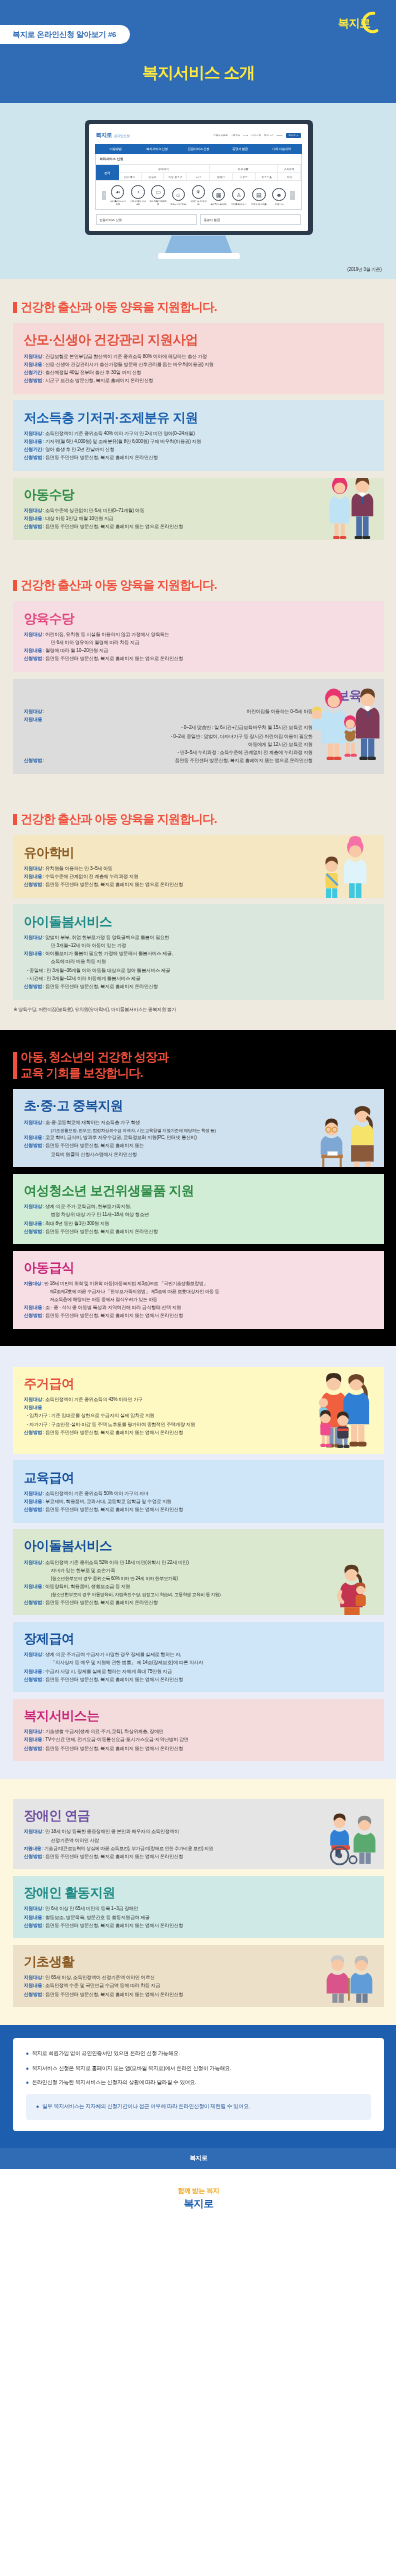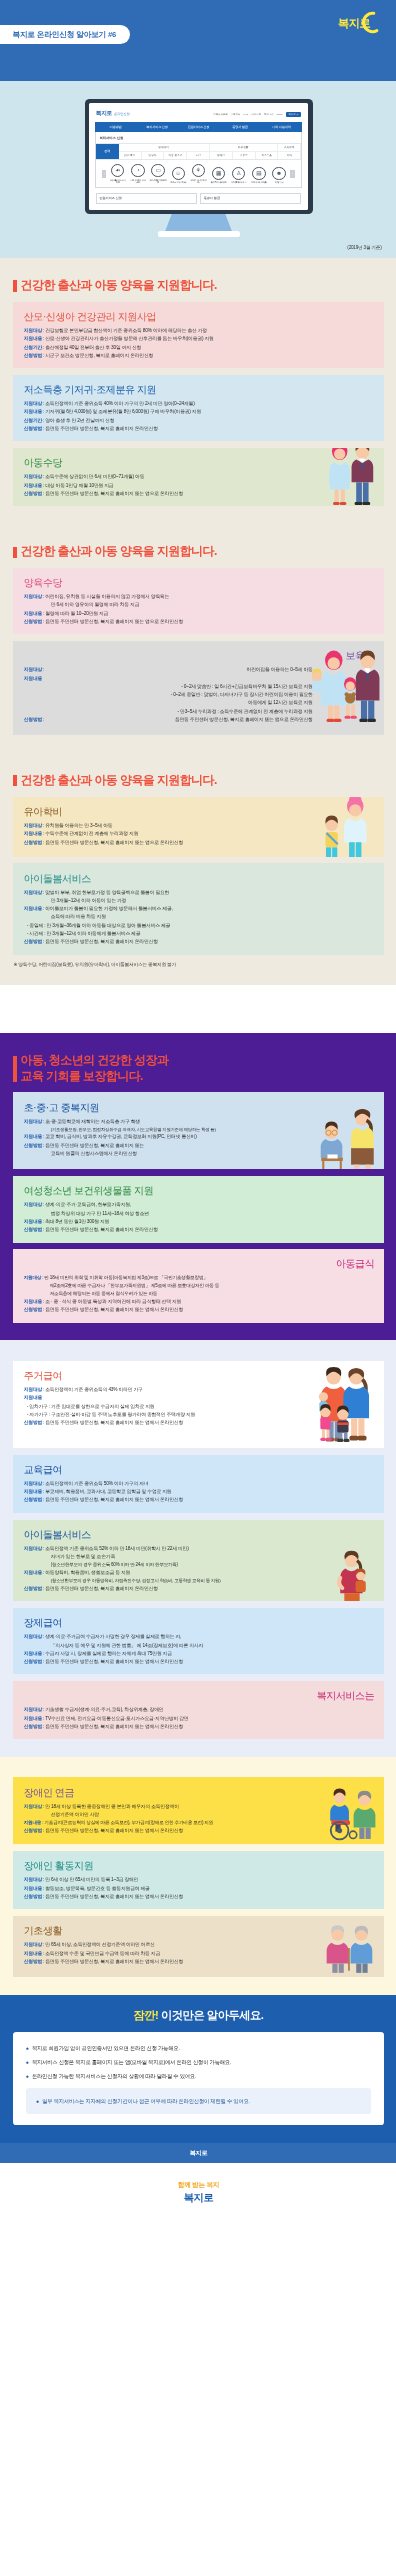--- a/index.html
+++ b/index.html
@@ -59,65 +59,65 @@
   .asof { text-align:right; font-size:4.6px; color:#333; padding:8.2px 15.5px 2.1px 0; letter-spacing:-0.2px; }
 
   
   .section { padding:20.6px 13.4px 17.5px 13.4px; }
   .sec-head { font-size:12px; font-weight:bold; color:#f0503c; letter-spacing:-0.6px;
               line-height:1.28; margin-bottom:8.2px; position:relative; padding-left:7.2px; }
   .sec-head::before { content:""; position:absolute; left:0; top:2.1px; bottom:2.1px; width:3.6px; background:#f0503c; }
 
   .card { padding:8.2px 9.3px 8.2px 10.3px; margin-bottom:6.7px; position:relative; overflow:hidden; }
   .card:last-child { margin-bottom:0; }
-  .card-title { font-size:10px; font-weight:normal; letter-spacing:-0.4px; margin-bottom:3.1px; }
+  .card-title { font-size:13px; font-weight:bold; letter-spacing:-0.4px; margin-bottom:3.1px; }
   .rows { }
   .row { display:flex; font-size:4.8px; line-height:1.72; letter-spacing:-0.2px; color:#2b2b2b; }
   .row .lbl { font-weight:bold; white-space:nowrap; flex:0 0 auto; }
   .row .sep { padding:0 1px; }
   .row .val { flex:1 1 auto; }
   .row.indent { padding-left:27px; }
   .row.dash { padding-left:3.1px; }
   .row.dash2 { padding-left:33px; }
   .note { font-size:4.7px; color:#3a3a3a; letter-spacing:-0.2px; margin-top:6.2px; }
   .lbl-blue { color:#1857a8; }
 
   
   .bg-cream { background:#efeae0; }
-  .bg-ivory { background:#4c1d95;margin-top:48px; }
+  .bg-ivory { background:#000000; }
   .bg-lilac { background:#e8edf8; }
   .bg-butter{ background:#fdf7e0; }
   .c-pink  { background:#f6dada; }
   .c-blue  { background:#d4e6ef; }
   .c-green { background:#dfe8cf; }
   .c-pink2 { background:#f6dde4; }
   .c-gray  { background:#dcdcdc;text-align:right; }
   .c-sand  { background:#f4e7c1; }
   .c-mint  { background:#d9e7dd; }
   .c-sky   { background:#cfe0ef; }
   .c-mint2 { background:#d2edd5; }
   .c-rose  { background:#f7dde4; }
-  .c-rose2 { background:#ffffff; }
+  .c-rose2 { background:#fef9c3; }
   .c-ice   { background:#cfe6f8; }
   .c-sage  { background:#d9e8cf; }
   .c-blue2 { background:#cfe6f9; }
   .c-peach { background:#f4dcdc; }
-  .c-lav   { background:#fde047; }
+  .c-lav   { background:#e5e5e5; }
   .c-aqua  { background:#cfe9e6; }
   .c-tan   { background:#ece0c8; }
 
   .t-red   { color:#e2513d; }
   .t-blue  { color:#1a5fae; }
   .t-green { color:#2e8b45; }
   .t-pink  { color:#e0477e; }
   .t-violet{ color:#6e4fa3; }
   .t-navy  { color:#16509c; }
   .t-teal  { color:#1f8a86; }
   .t-brown { color:#8a5a22; }
-  .t-mag   { color:#c8257a;text-align:right; }
+  .t-mag   { color:#c8257a; }
 
   
   .people { position:absolute; right:6.2px; bottom:0; }
 
   
   .tipwrap { background:#1d5fae; padding:13.4px 13.4px 17.5px 13.4px; }
   .tip-title { text-align:center; color:#fff; font-size:11.3px; font-weight:bold; letter-spacing:-0.5px; margin-bottom:9.3px; }
   .tip-title .hl { color:#ffe93f; }
   .tipbox { background:#fff; border-radius:3.1px; padding:11.3px 12.4px; }
   .tip-li { display:flex; font-size:5.3px; line-height:1.72; letter-spacing:-0.2px; color:#222; margin-bottom:5.2px; }
@@ -142,20 +142,21 @@
 
   <div class="hero">
     <div class="hero-logo">
       <svg viewBox="0 0 92 52" width="47" height="27">
         <text x="2" y="34" font-family="Liberation Sans, sans-serif" font-size="22" font-weight="bold" fill="#ffe93f" letter-spacing="-1">복지로</text>
         <path d="M72 8 a18 18 0 1 0 6 34" fill="none" stroke="#ffe93f" stroke-width="6" stroke-linecap="round"></path>
       </svg>
     </div>
     <div class="hero-badge">복지로 온라인신청 알아보기 #6</div>
     <div class="hero-title">
+      <span class="l2">복지서비스 소개</span>
     </div>
   </div>
 
   <div class="shotband">
     <div class="monitor">
       <div class="mon-bezel">
         <div class="mon-screen">
 
           <div class="ws-top">
             <div class="ws-logo">
@@ -919,23 +920,20 @@
           <path d="M64 38 q12 9 24 0 q8 5 9 14 l0 26 l-42 0 l0 -26 q1 -9 9 -14z" fill="#5f9cd8"></path>
           <rect x="66" y="78" width="10" height="18" fill="#6f7f95"></rect>
           <rect x="78" y="78" width="10" height="18" fill="#6f7f95"></rect>
           <path d="M52 48 l0 44" stroke="#a9713a" stroke-width="3"></path>
         </svg>
       </div>
     </div>
   </div>
 
   <div class="tipwrap">
-    <div class="tip-title">
-      <span class="hl">잠깐!</span><span> 이것만은 알아두세요.</span>
-    </div>
     <div class="tipbox">
       <div class="tip-li">
           <span class="bul">●</span>
           <span>복지로 회원가입 없이 공인인증서만 있으면 온라인 신청 가능해요.</span>
         </div>
       <div class="tip-li">
           <span class="bul">●</span>
           <span>복지서비스 신청은 복지로 홈페이지 또는 앱(모바일 복지로)에서 온라인 신청이 가능해요.</span>
         </div>
       <div class="tip-li">

